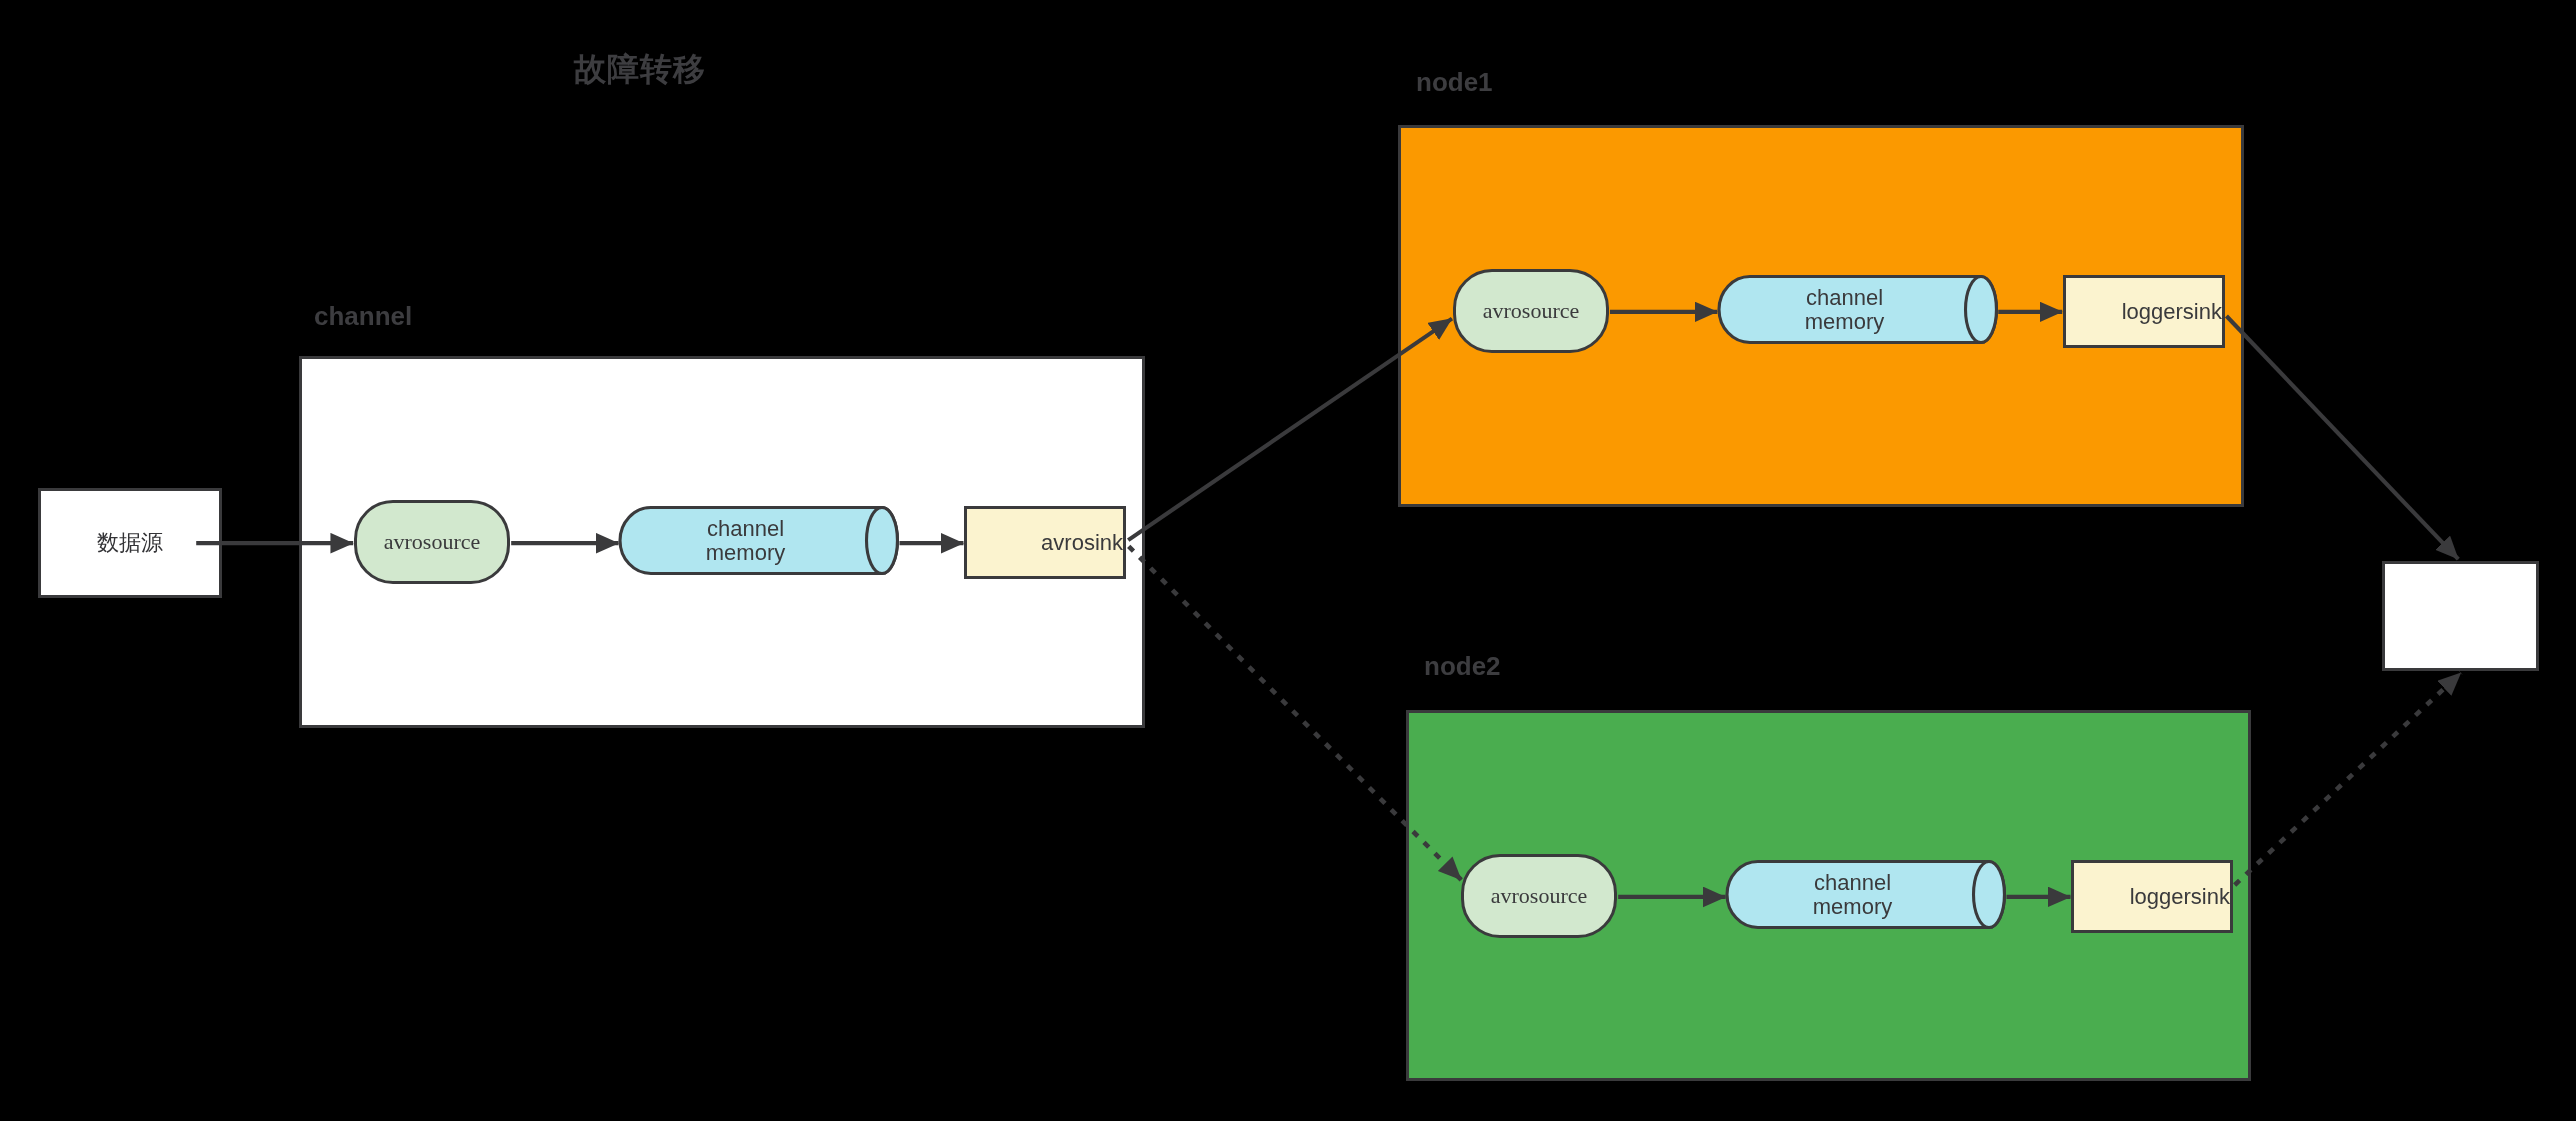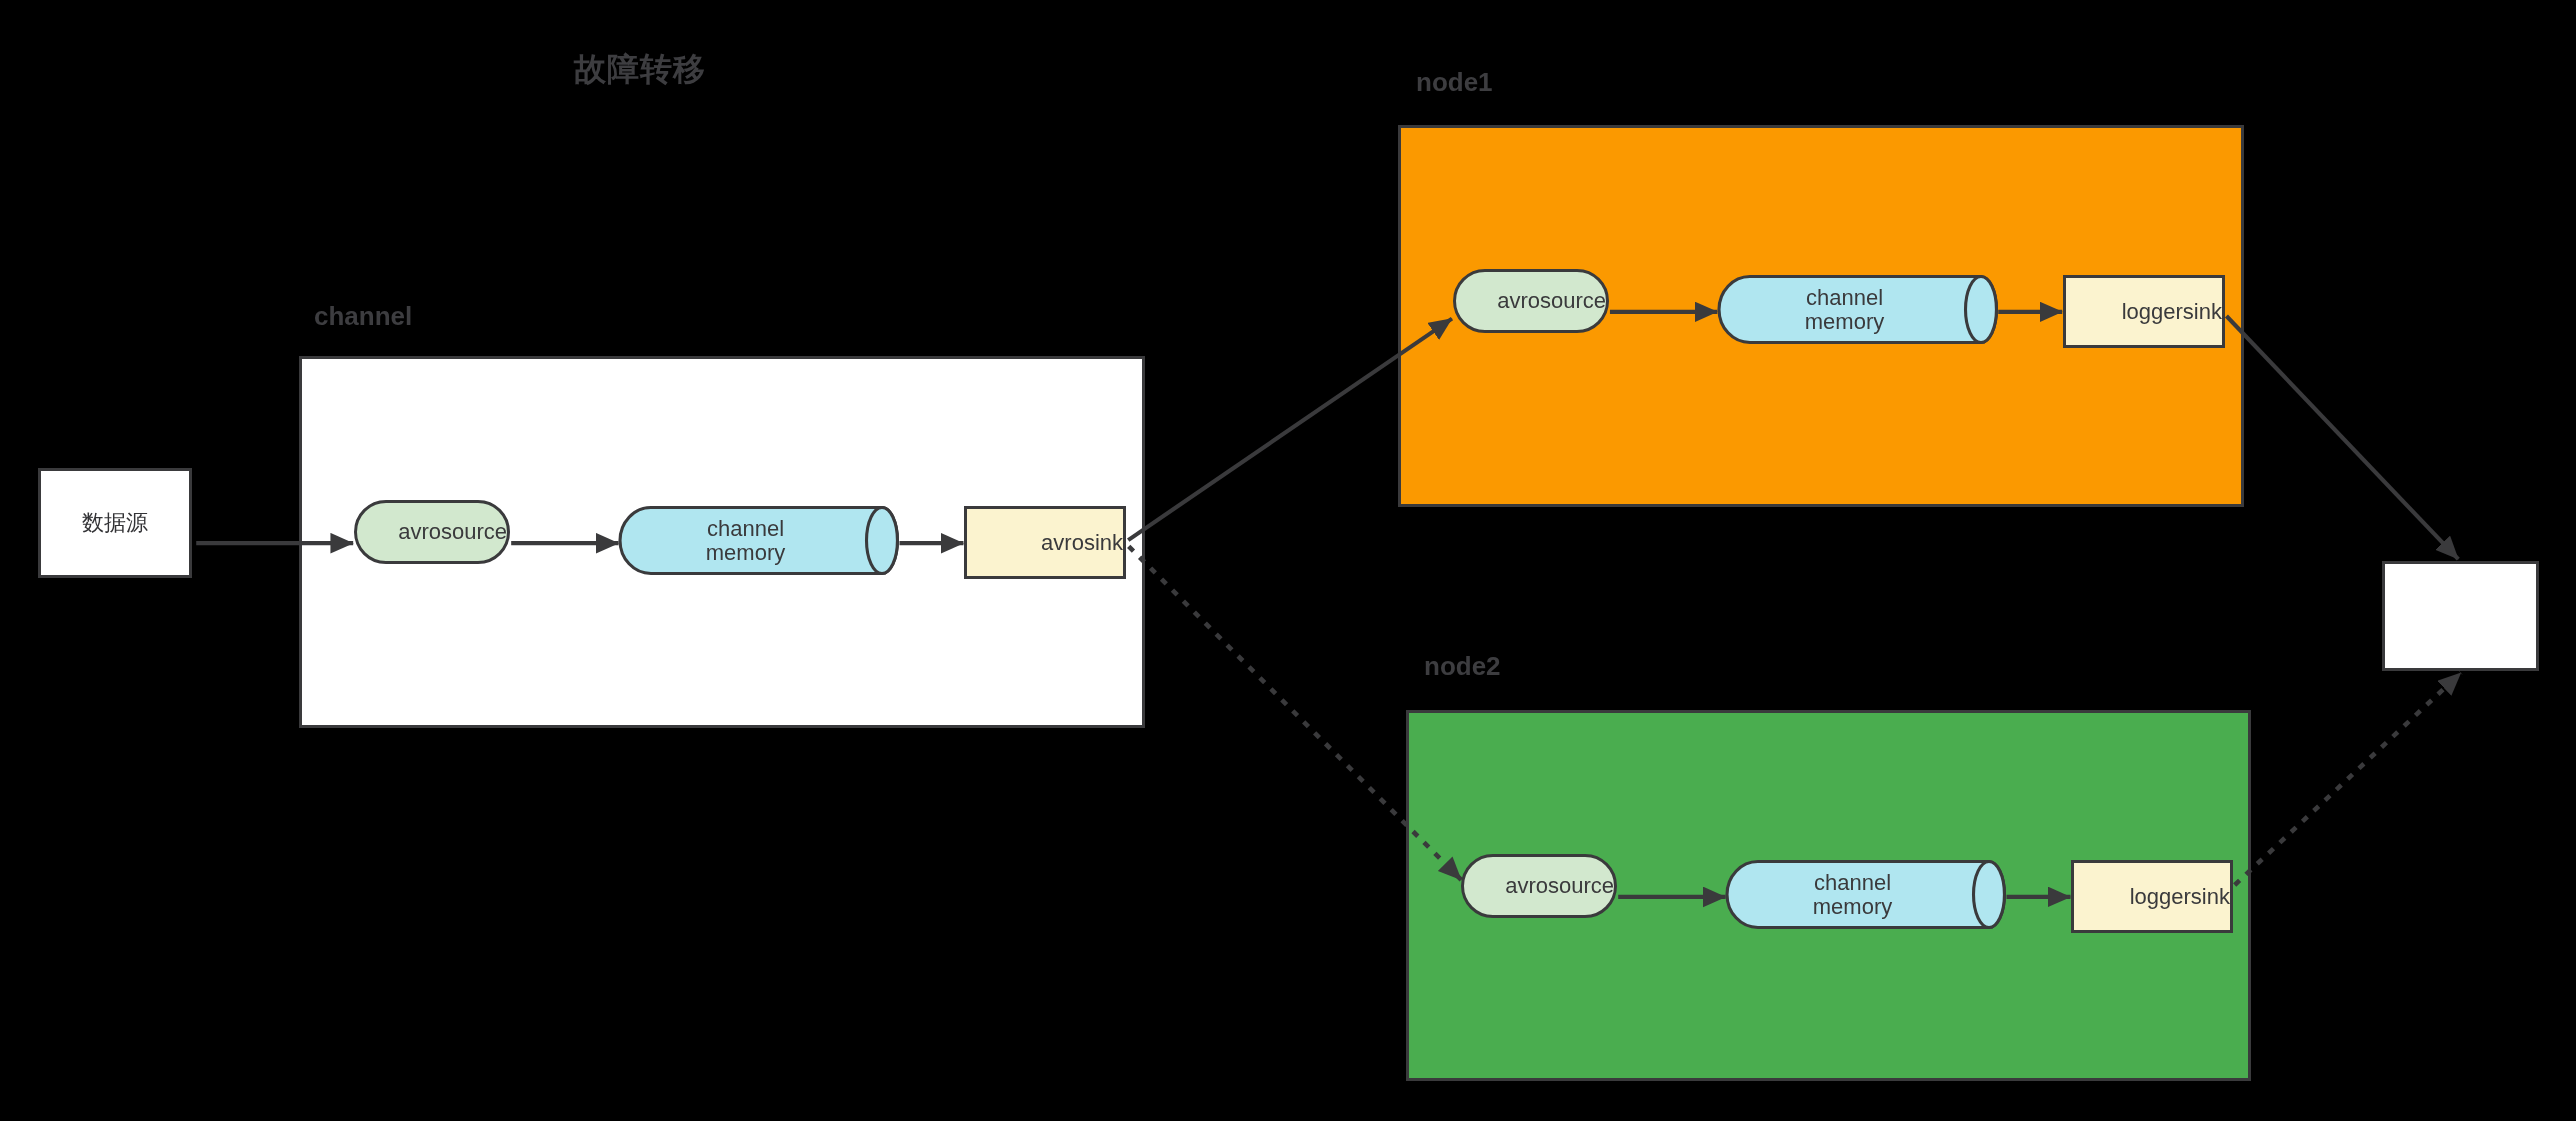--- a/index.html
+++ b/index.html
@@ -54,27 +54,28 @@
     font-size: 22px;
     line-height: 1.05;
     text-align: center;
   }
 
   .source-shape {
     position: absolute;
     left: 52px;
     top: 141px;
     width: 156px;
-    height: 64px;
+    height: 84px;
     background: var(--source-fill);
     border: 3.1px solid var(--line);
     border-radius: 39px;
     display: flex;
     align-items: center;
-    justify-content: flex-end;
+    justify-content: center;
+    font-family: Liberation Serif, serif;
   }
   .channel-shape {
     position: absolute;
     left: 318px;
     top: 147px;
     width: 279px;
     height: 69px;
   }
   .channel-shape svg {
     position: absolute;
@@ -111,21 +112,21 @@
   }
 
   .plain-box {
     position: absolute;
     background: var(--white-fill);
     border: 3.1px solid var(--line);
     display: flex;
     align-items: center;
     justify-content: center;
   }
-  #datasource-box { left: 38px;   top: 468px;  width: 154px; height: 110px; }
+  #datasource-box { left: 38px;   top: 488px;  width: 184px; height: 110px; }
   #output-box     { left: 2382px; top: 561px; width: 157px; height: 110px; }
   #datasource-box .shape-text { color: #333336; }
 
   #edge-layer {
     position: absolute;
     inset: 0;
     width: 100%;
     height: 100%;
     pointer-events: none;
   }

